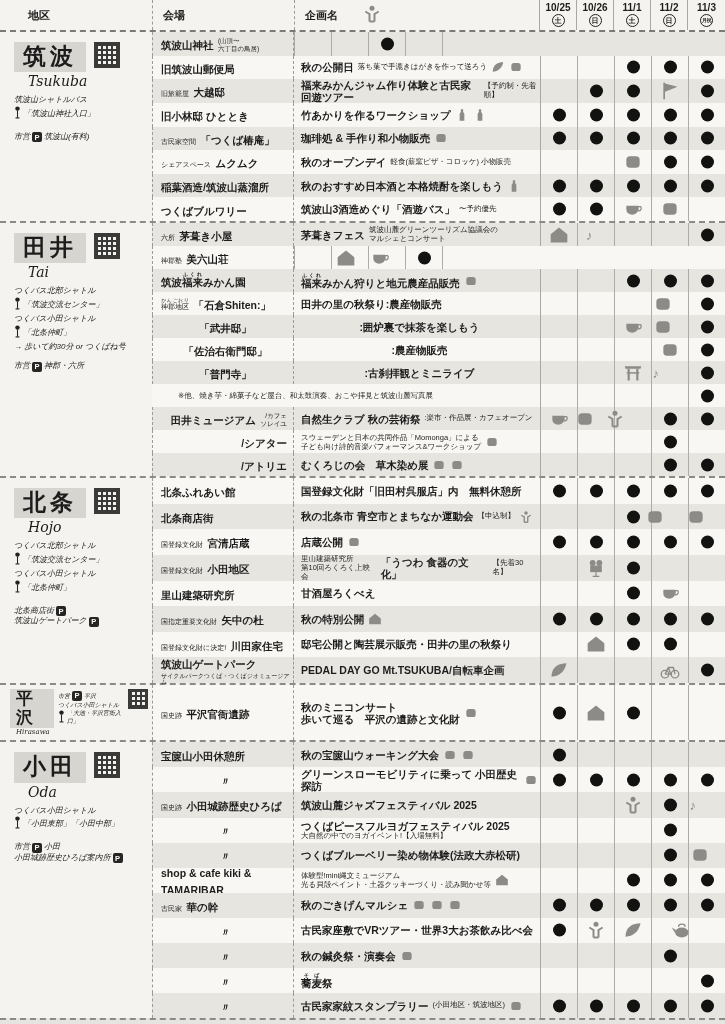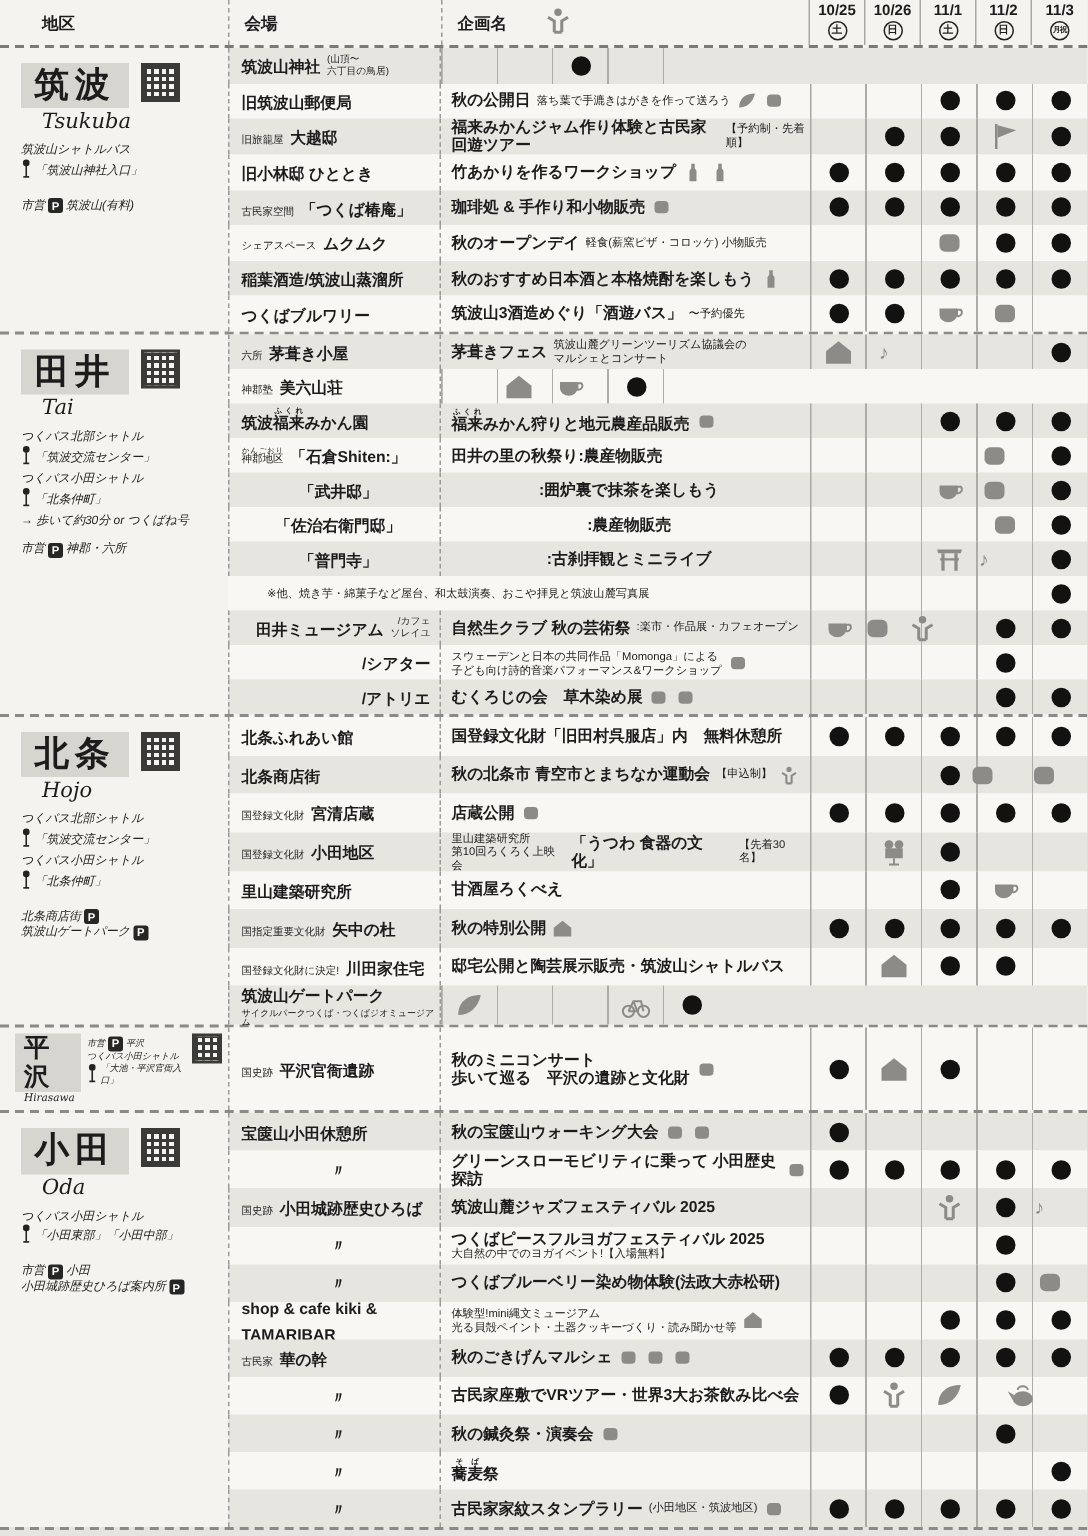--- a/index.html
+++ b/index.html
@@ -766,36 +766,39 @@
               <span class="dot" style="left: 86px;"></span>
               <span class="dot" style="left: 123px;"></span>
               <span class="dot" style="left: 160px;"></span>
             </div>
           </div>
           <div class="row" style="background: rgb(248, 247, 243);">
             <div class="venue-cell">
               <div class="venue-line"><span class="v-small">国登録文化財に決定!</span> <span class="v-main">川田家住宅</span></div>
             </div>
             <div class="event-cell">
-              <div class="ev-main">邸宅公開と陶芸展示販売・筑波山シャトルバス</div>
+              <div class="ev-main">邸宅公開と陶芸展示販売・田井の里の秋祭り</div>
             </div>
             <div class="dgrid">
               <span class="dot" style="left: 86px;"></span>
               <span class="dot" style="left: 123px;"></span>
               <span class="gicon" style="left: 45px;">
                 <svg width="20" height="20" fill="currentColor">
                   <use href="#s-house"></use>
                 </svg>
               </span>
             </div>
           </div>
           <div class="row" style="background: rgb(231, 229, 224);">
             <div class="venue-cell">
               <div class="venue-line"><span class="v-main">筑波山ゲートパーク</span></div>
               <div class="v-sub">サイクルパークつくば・つくばジオミュージアム</div>
+            </div>
+            <div class="event-cell">
+              <div class="ev-main">PEDAL DAY GO Mt.TSUKUBA/自転車企画</div>
             </div>
             <div class="dgrid">
               <span class="dot" style="left: 160px;"></span>
               <span class="gicon" style="left: 8px;">
                 <svg width="20" height="20" fill="currentColor">
                   <use href="#s-leaf"></use>
                 </svg>
               </span>
               <span class="gicon" style="left: 119px;">
                 <svg width="20" height="20" fill="currentColor">

